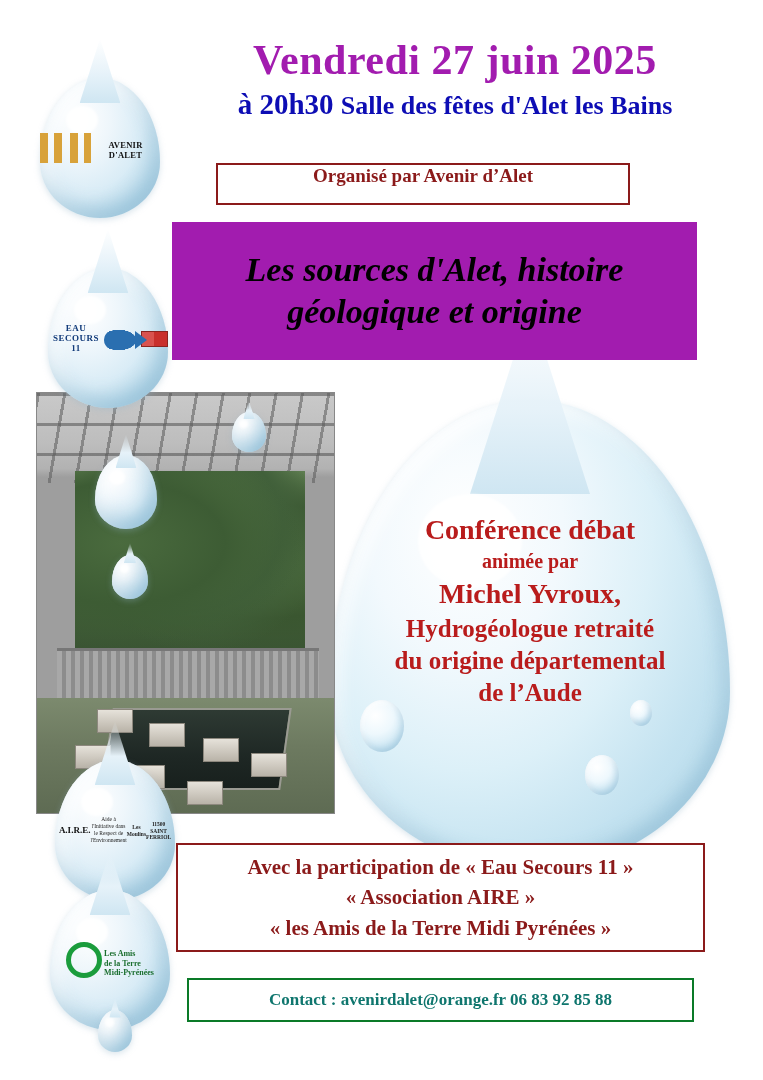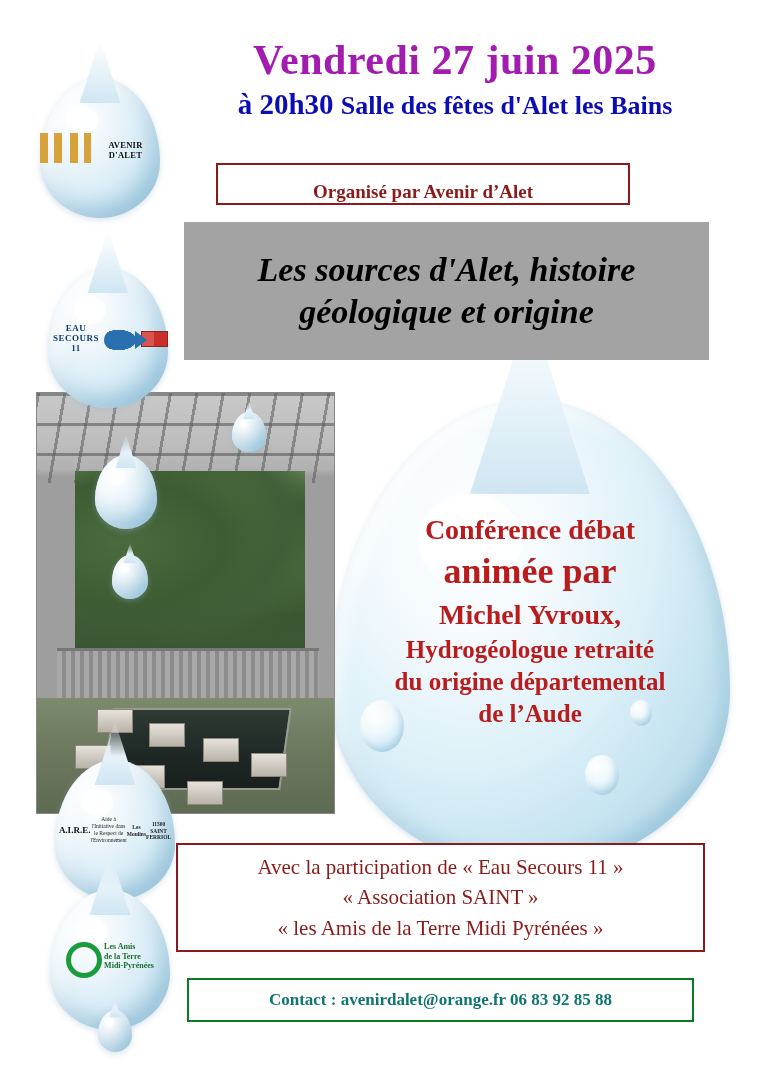--- a/index.html
+++ b/index.html
@@ -116,37 +116,37 @@
 
   #organizer-box {
     position: absolute;
     left: 216px;
     top: 163px;
     width: 410px;
     height: 38px;
     border: 2px solid #8b1a1a;
     background: #fff;
     display: flex;
-    align-items: flex-end;
+    align-items: flex-start;
     justify-content: center;
     z-index: 5;
   }
   #organizer-box .txt {
     font-size: 19px;
     font-weight: bold;
     color: #8b1a1a;
   }
 
   #main-title-box {
     position: absolute;
-    left: 184px;
+    left: 172px;
     top: 222px;
     width: 525px;
     height: 138px;
-    background: #a3a3a3;
+    background: #a21caf;
     display: flex;
     align-items: center;
     justify-content: center;
     z-index: 5;
   }
   #main-title-box .txt {
     font-size: 34px;
     font-style: italic;
     font-weight: bold;
     color: #000;
@@ -212,21 +212,21 @@
     position: absolute;
     left: 340px;
     top: 512px;
     width: 380px;
     text-align: center;
     z-index: 6;
     color: #b91c1c;
     font-weight: bold;
   }
   #conf-text .c1 { font-size: 28px; line-height: 1.3; }
-  #conf-text .c2 { font-size: 36px; line-height: 1.3; }
+  #conf-text .c2 { font-size: 20px; line-height: 1.3; }
   #conf-text .c3 { font-size: 28px; line-height: 1.3; margin-top: 2px;}
   #conf-text .c4 { font-size: 25px; line-height: 1.28; }
   #conf-text .c5 { font-size: 25px; line-height: 1.28; }
   #conf-text .c6 { font-size: 25px; line-height: 1.28; }
 
   #participation-box {
     position: absolute;
     left: 176px;
     top: 843px;
     width: 525px;
@@ -234,21 +234,21 @@
     border: 2px solid #8b1a1a;
     background: #fff;
     display: flex;
     flex-direction: column;
     align-items: center;
     justify-content: center;
     z-index: 7;
   }
   #participation-box .p {
     font-size: 21px;
-    font-weight: normal;
+    font-weight: bold;
     color: #8b1a1a;
     line-height: 1.45;
     text-align: center;
   }
 
   #contact-box {
     position: absolute;
     left: 187px;
     top: 978px;
     width: 503px;
@@ -315,21 +315,21 @@
     border: 5px solid #1a9c3c;
     border-radius: 50%;
   }
   .logo-4 .t {
     font-size: 8px;
     font-weight: bold;
     color: #1a6e2e;
     line-height: 1.2;
     text-align: left;
   }
-  .logo-4 .row { display: flex; align-items: flex-start; gap: 2px; }
+  .logo-4 .row { display: flex; align-items: flex-end; gap: 2px; }
 </style>
 </head>
 <body>
 
 <div id="big-drop" class="drop">
   <span class="hl"></span>
   <span class="mini-bubble" style="left:30px; top:300px; width:44px; height:52px;"></span>
   <span class="mini-bubble" style="left:255px; top:355px; width:34px; height:40px;"></span>
   <span class="mini-bubble" style="left:300px; top:300px; width:22px; height:26px;"></span>
 </div>
@@ -424,19 +424,19 @@
   <div class="c1">Conférence débat</div>
   <div class="c2">animée par</div>
   <div class="c3">Michel Yvroux,</div>
   <div class="c4">Hydrogéologue retraité</div>
   <div class="c5">du origine départemental</div>
   <div class="c6">de l’Aude</div>
 </div>
 
 <div id="participation-box">
   <div class="p">Avec la participation  de « Eau Secours 11 »</div>
-  <div class="p">« Association SAINT »</div>
+  <div class="p">« Association AIRE »</div>
   <div class="p">« les Amis de la Terre Midi Pyrénées »</div>
 </div>
 
 <div id="contact-box">
   <div class="c">Contact : avenirdalet@orange.fr 06 83 92 85 88</div>
 </div>
 
 </body></html>

